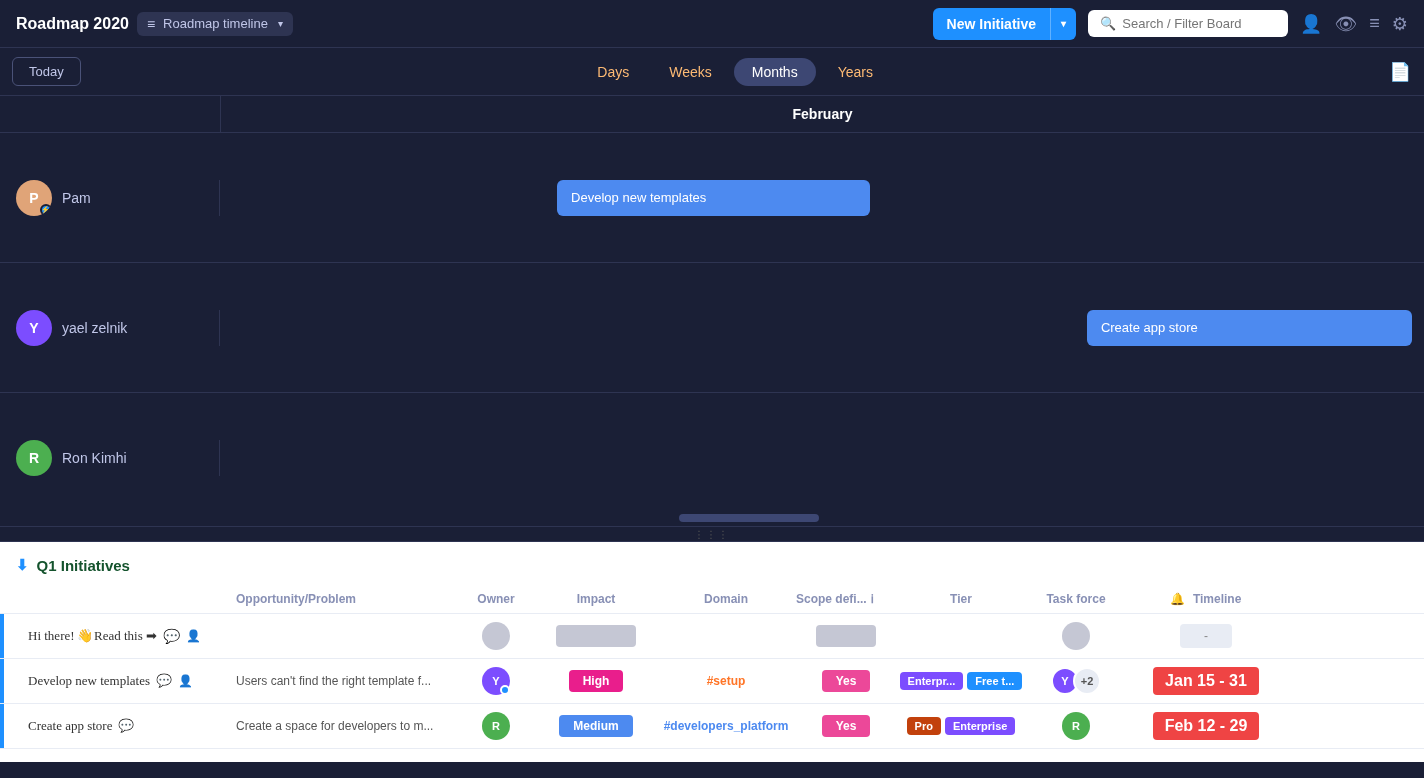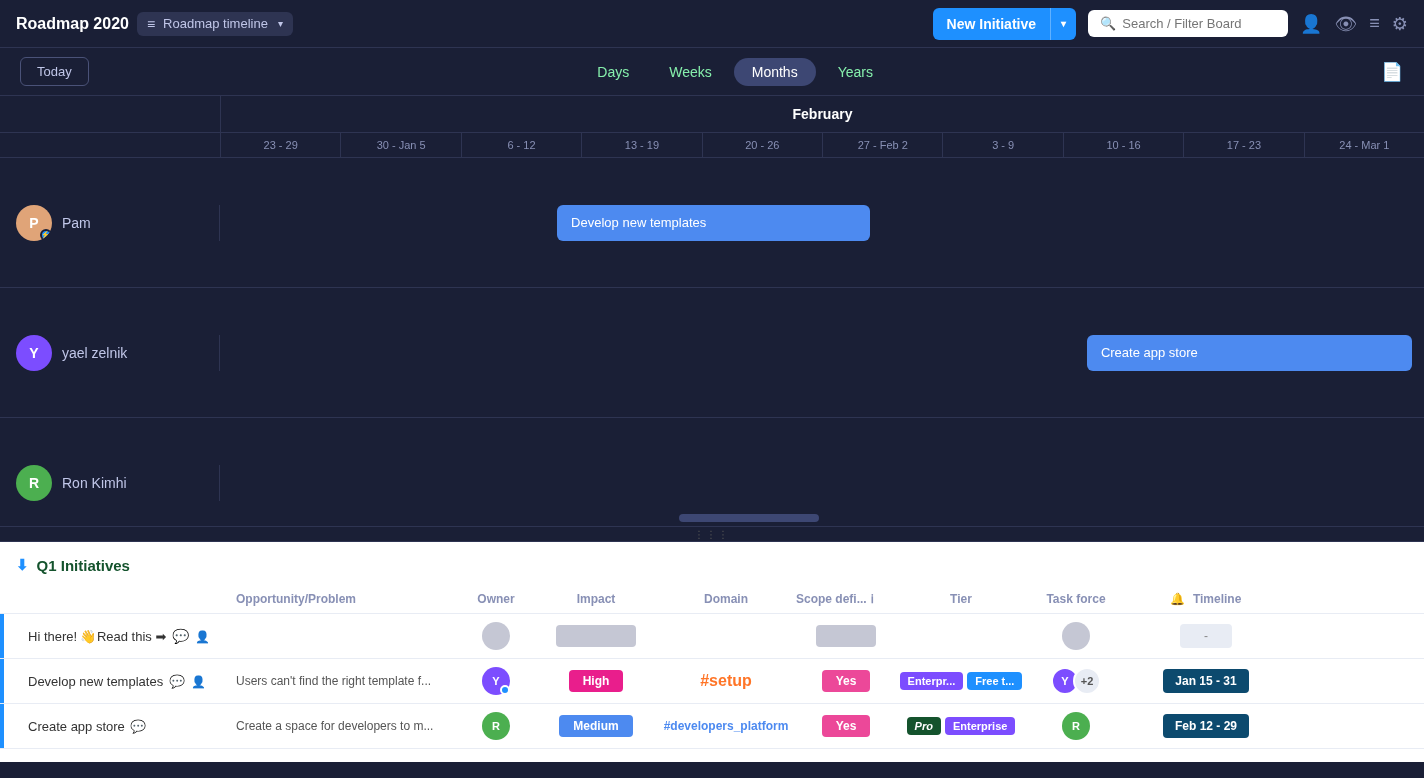--- a/index.html
+++ b/index.html
@@ -34,31 +34,31 @@
       width: 200px;
     }
     .search-box input {
       border: none; outline: none; font-size: 13px; color: #555; background: transparent; width: 100%;
     }
     .nav-icon { color: #8890b5; font-size: 18px; cursor: pointer; }
 
     
     .timeline-header {
       display: flex; align-items: center; justify-content: space-between;
-      background: #1a1f36; height: 48px; padding: 0 20px;
+      background: #1a1f36; height: 48px; padding: 0 12px;
       border-bottom: 1px solid #2e3452;
     }
     .today-btn {
       background: transparent; border: 1px solid #4a5278; color: #c0c6e8;
       border-radius: 6px; padding: 6px 16px; font-size: 13px; cursor: pointer;
     }
     .view-tabs { display: flex; gap: 4px; }
     .view-tab {
       padding: 6px 18px; border-radius: 20px; font-size: 14px;
-      cursor: pointer; color: #86efac; background: transparent; border: none;
+      cursor: pointer; color: #fdba74; background: transparent; border: none;
     }
     .view-tab.active { background: #3d4773; color: #fff; }
     .export-icon { color: #8890b5; font-size: 18px; }
 
     
     .gantt-area {
       display: flex; flex-direction: column;
       background: #1a1f36;
       height: 430px; overflow: hidden;
     }
@@ -178,55 +178,55 @@
     .table-row {
       display: flex; align-items: center;
       padding: 8px 16px; border-bottom: 1px solid #e8ecf4;
       font-size: 13px; color: #333; min-width: 1200px;
       position: relative;
     }
     .row-color-bar {
       position: absolute; left: 0; top: 0; bottom: 0; width: 4px;
       background: #1e90ff;
     }
-    .row-name { width: 220px; min-width: 220px; padding-left: 12px; display: flex; align-items: flex-end; gap: 6px; font-size: 13px; }
+    .row-name { width: 220px; min-width: 220px; padding-left: 12px; display: flex; align-items: center; gap: 6px; font-size: 13px; font-family: Liberation Serif, serif; }
     .row-name .row-icon { color: #888; font-size: 14px; }
     .row-opp { width: 220px; font-size: 12px; color: #555; overflow: hidden; text-overflow: ellipsis; white-space: nowrap; }
     .row-owner { width: 80px; display: flex; justify-content: center; }
     .row-impact { width: 120px; display: flex; justify-content: center; }
     .row-domain { width: 140px; display: flex; justify-content: center; }
     .row-scope { width: 100px; display: flex; justify-content: center; }
     .row-tier { width: 130px; display: flex; justify-content: center; gap: 4px; }
     .row-taskforce { width: 100px; display: flex; justify-content: center; }
     .row-timeline { width: 160px; display: flex; justify-content: center; }
 
     .badge {
       padding: 4px 14px; border-radius: 4px;
       font-size: 12px; font-weight: 600; color: #fff;
     }
     .badge-pink { background: #e91e8c; }
     .badge-blue { background: #4d8af0; }
     .badge-green { background: #ec4899; }
     .badge-gray { background: #c5c7d4; }
 
-    .hashtag { color: #ff7527; font-size: 16px; font-weight: 600; }
+    .hashtag { color: #ff7527; font-size: 12px; font-weight: 600; }
     .hashtag-blue { color: #4d8af0; font-size: 12px; font-weight: 600; }
 
     .tier-badge {
       padding: 3px 8px; border-radius: 4px;
       font-size: 11px; font-weight: 600; color: #fff;
     }
     .tier-enterprise { background: #7c4dff; }
     .tier-free { background: #1e90ff; }
-    .tier-pro { background: #14532d; font-style: italic; }
+    .tier-pro { background: #c2410c; }
 
     .timeline-badge {
       padding: 5px 12px; border-radius: 4px;
-      font-size: 12px; font-weight: 600;
-      background: #0c4a6e; color: #fff;
+      font-size: 16px; font-weight: 600;
+      background: #ef4444; color: #fff;
     }
     .timeline-dash {
       padding: 5px 24px; border-radius: 4px;
       font-size: 12px; background: #e8ecf4; color: #888;
     }
 
     .avatar-sm {
       width: 28px; height: 28px; border-radius: 50%;
       background: #3d4773; display: flex; align-items: center; justify-content: center;
       font-size: 11px; font-weight: 600; color: #fff;
@@ -292,35 +292,20 @@
 
 <div class="gantt-area">
 
   <div class="month-header">
     <div class="month-header-spacer"></div>
     <div class="month-labels">
       <div class="month-label" style="flex: 5;">February</div>
     </div>
   </div>
 
-  <div class="week-header">
-    <div class="week-header-spacer"></div>
-    <div class="week-labels">
-      <div class="week-label">23 - 29</div>
-      <div class="week-label">30 - Jan 5</div>
-      <div class="week-label">6 - 12</div>
-      <div class="week-label">13 - 19</div>
-      <div class="week-label">20 - 26</div>
-      <div class="week-label">27 - Feb 2</div>
-      <div class="week-label">3 - 9</div>
-      <div class="week-label">10 - 16</div>
-      <div class="week-label">17 - 23</div>
-      <div class="week-label">24 - Mar 1</div>
-    </div>
-  </div>
 
   <div class="gantt-rows">
 
     <div class="gantt-row">
       <div class="gantt-row-user">
         <div class="avatar" style="background: #e0a478;">
           <span>P</span>
           <div class="avatar-badge">⚡</div>
         </div>
         <span class="user-name">Pam</span>

